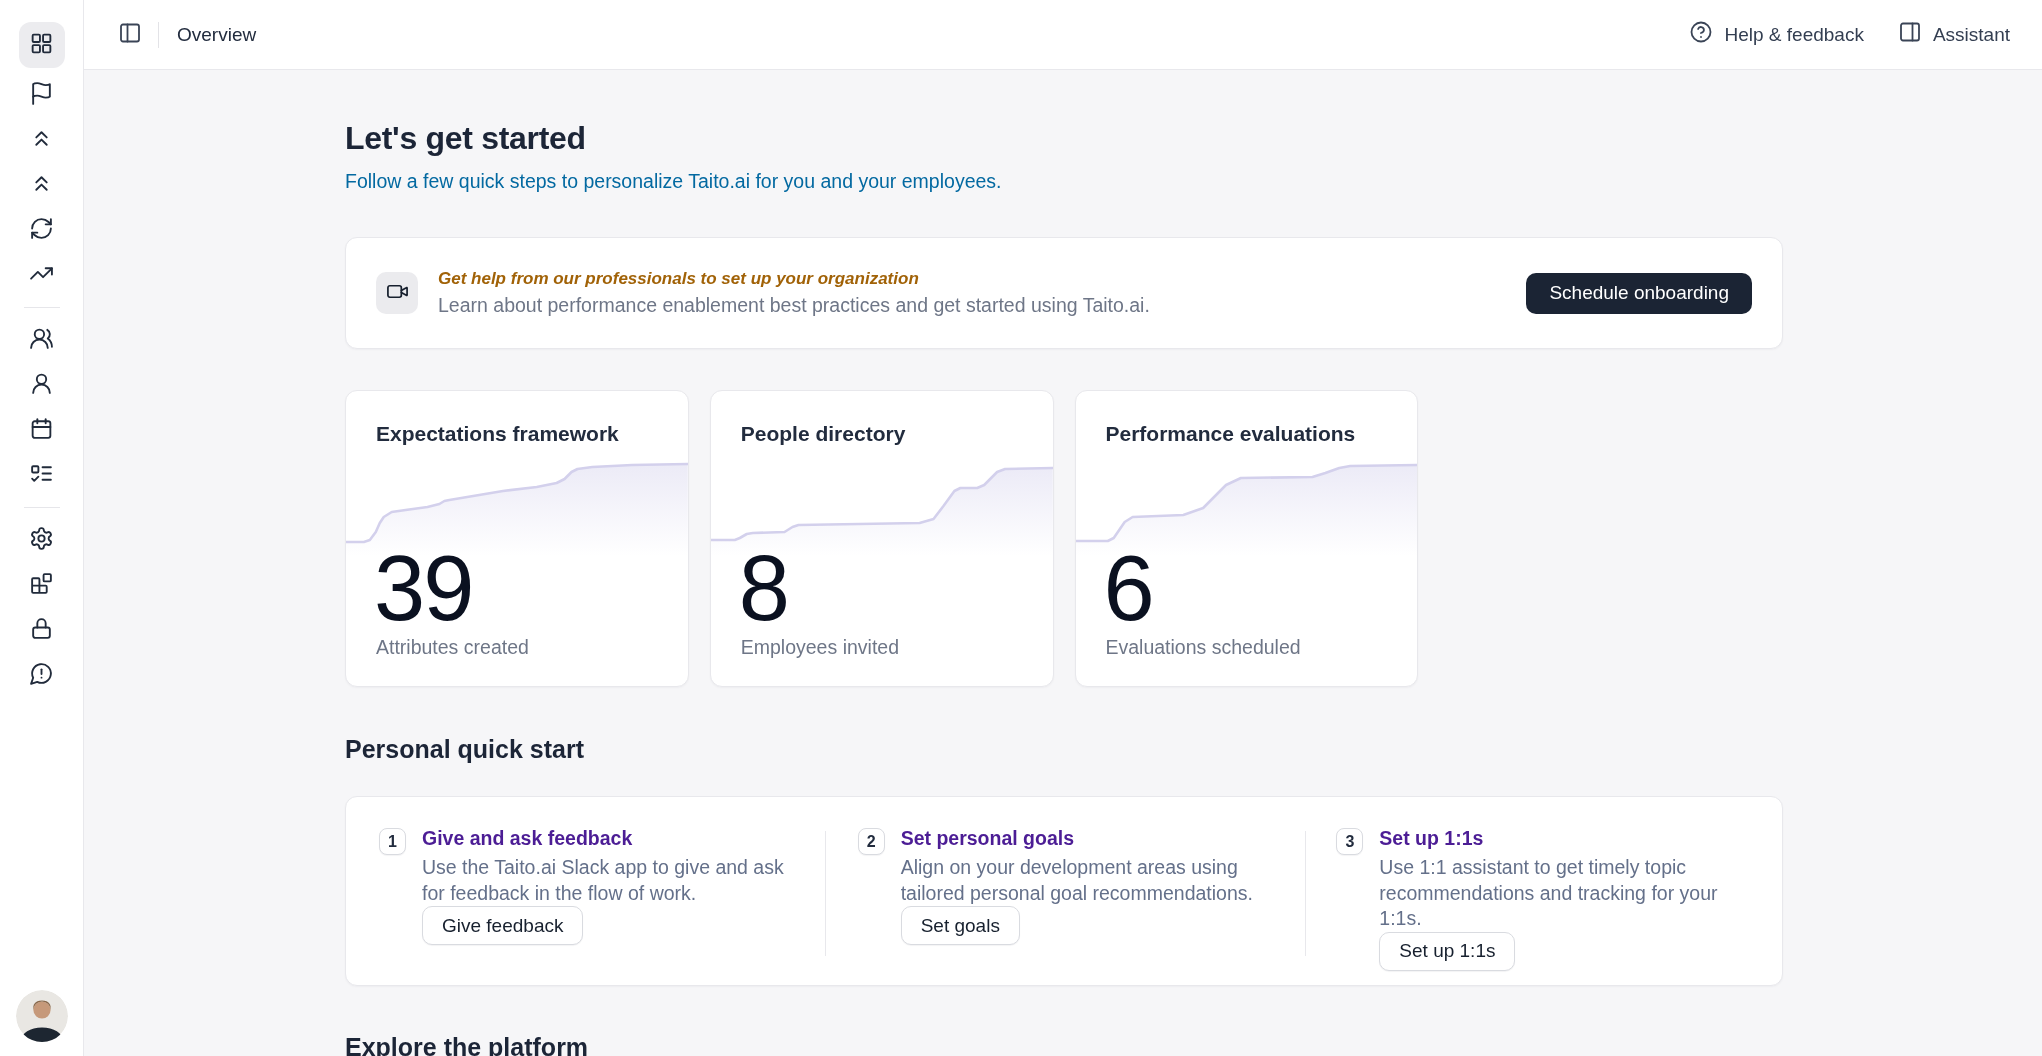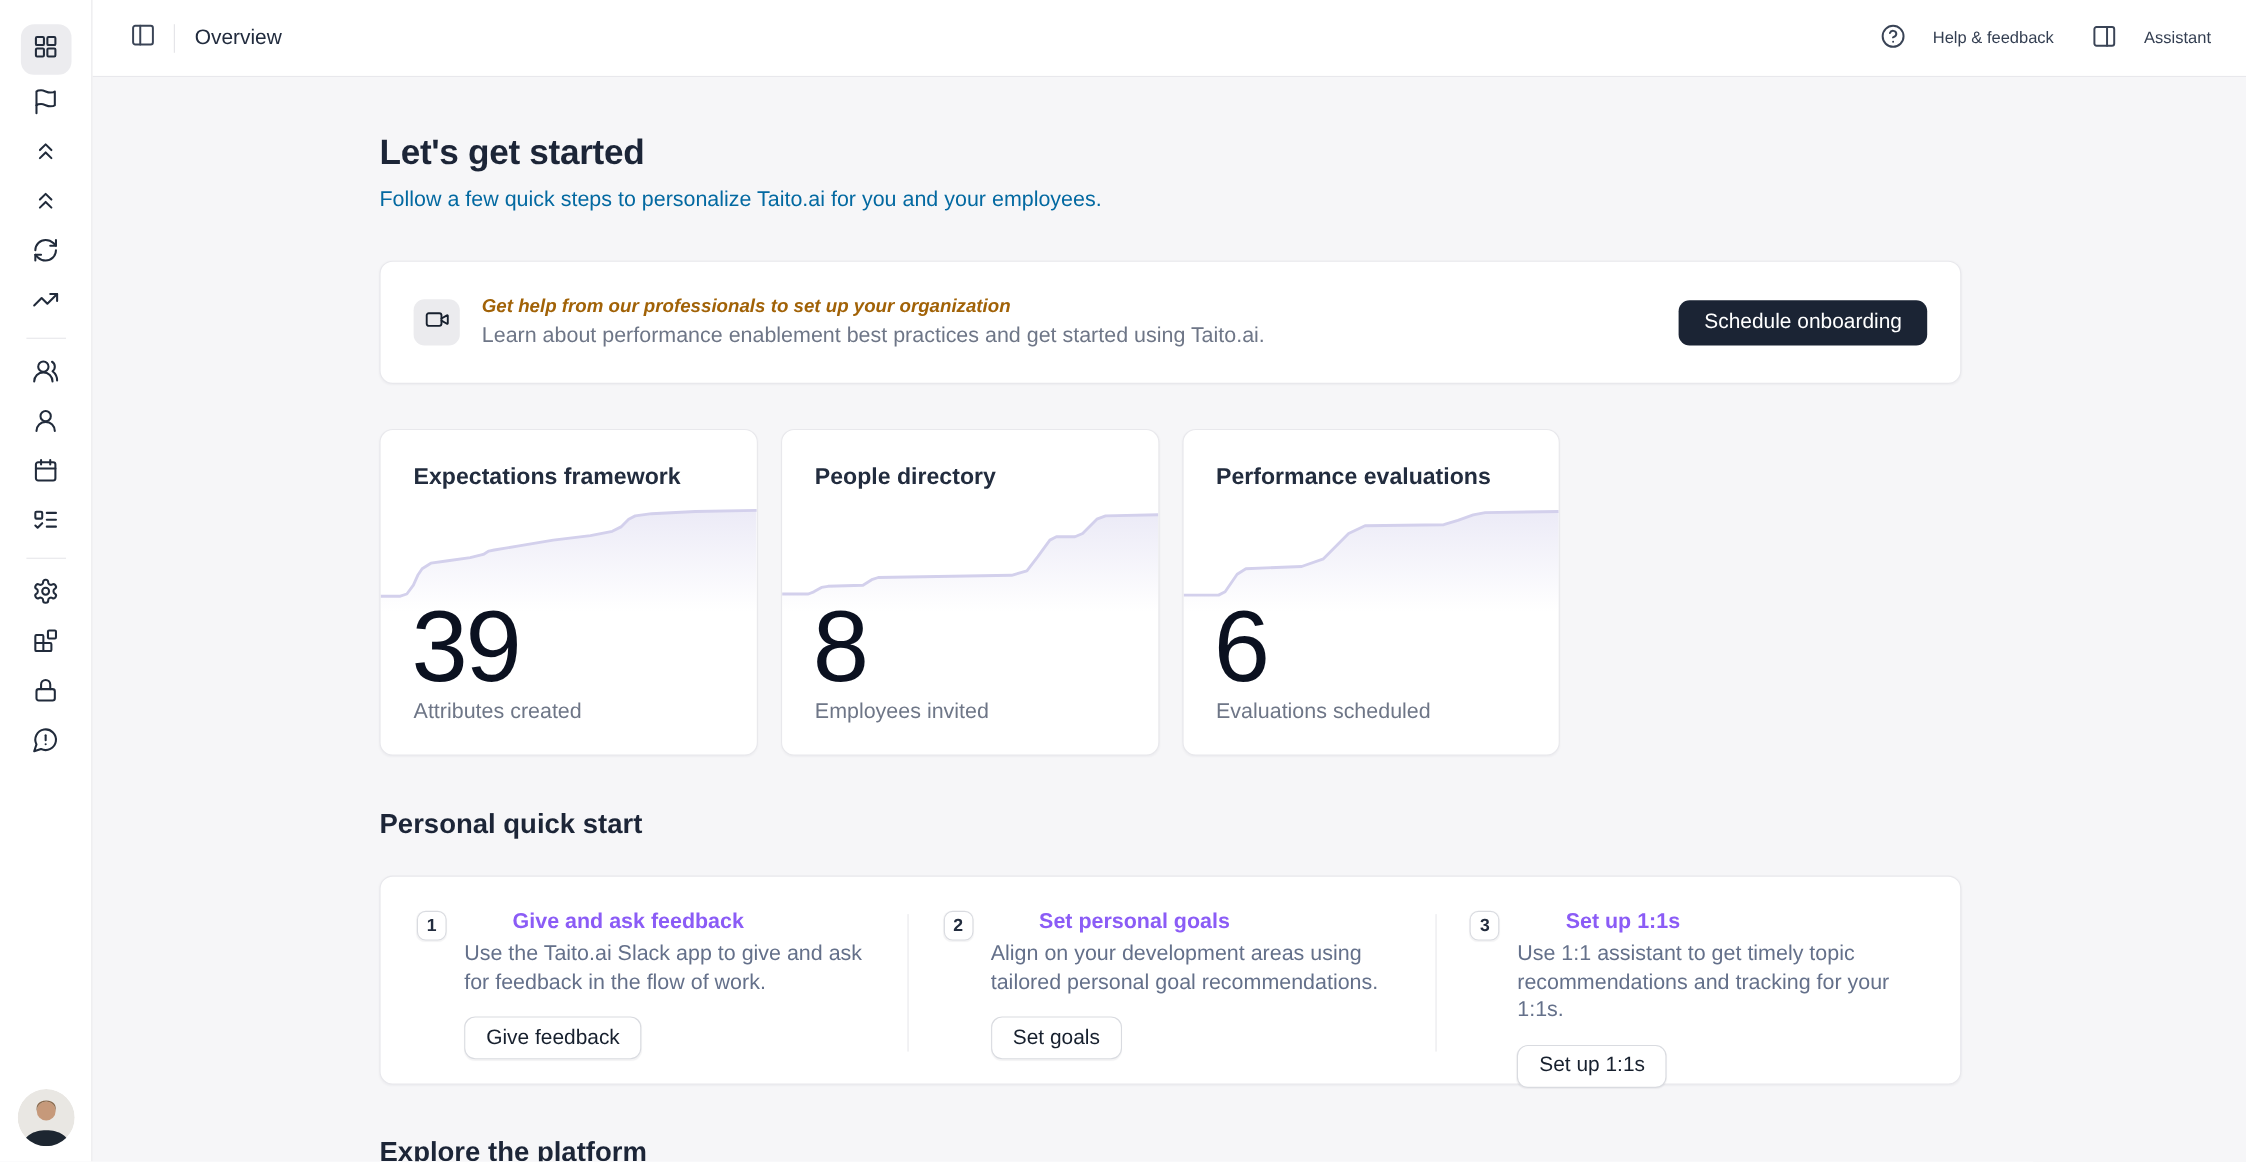--- a/index.html
+++ b/index.html
@@ -42,22 +42,22 @@
   }
   .tb-icon-btn {
     width:36px; height:36px; border-radius:8px;
     display:flex; align-items:center; justify-content:center; cursor:pointer;
   }
   .tb-icon-btn svg { width:24px; height:24px; stroke:#3a4456; fill:none; stroke-width:1.8; stroke-linecap:round; stroke-linejoin:round; }
   .tb-sep { width:1px; height:26px; background:#e3e3e7; margin:0 18px 0 10px; }
   .tb-title { font-size:19px; font-weight:400; color:#222c3e;text-align:center; }
   .tb-right { margin-left:auto; display:flex; align-items:center; gap:34px; }
   .tb-link {
-    display:flex; align-items:center; gap:24px; cursor:pointer;
-    font-size:15px; color:#333e51;
+    display:flex; align-items:center; gap:11px; cursor:pointer;
+    font-size:19px; color:#333e51;
   }
   .tb-link svg { width:24px; height:24px; stroke:#3a4456; fill:none; stroke-width:1.8; stroke-linecap:round; stroke-linejoin:round; }
 
   
   .main {
     position:absolute; left:84px; top:70px; right:0; bottom:0;
     background:#f6f6f8; overflow:hidden;
   }
   .content { width:1438px; margin-left:261px; }
 
@@ -105,24 +105,24 @@
     display:grid; grid-template-columns:1fr 1fr 1fr;
   }
   .qs-step { padding:30px 20px 0 33px; display:flex; align-items:flex-start; }
   .qs-num {
     width:27px; height:27px; border:1px solid #d9dbe0; border-radius:8px;
     background:#ffffff; box-shadow:0 1px 1px rgba(16,24,40,0.05);
     display:flex; align-items:center; justify-content:center;
     font-size:16px; font-weight:700; color:#222c3e; flex:0 0 auto; margin-top:1px;
   }
   .qs-body { margin-left:16px; }
-  .qs-title { font-size:19.5px; font-weight:700; color:#8b5cf6;margin-left:44px; }
+  .qs-title { font-size:19.5px; font-weight:700; color:#4c1d95; }
   .qs-desc { margin-top:5px; font-size:19.5px; line-height:25.5px; color:#64708a; max-width:368px; }
   .btn-outline {
-    margin-top:18px; background:#ffffff; color:#17202e;
+    background:#ffffff; color:#17202e;
     font-size:19px; font-weight:400; font-family:"Liberation Sans", sans-serif;
     border:1px solid #d9dbe0; border-radius:10px; padding:0 19px; height:39px;
     box-shadow:0 1px 1px rgba(16,24,40,0.05); cursor:pointer;
   }
   .qs-div { position:absolute; top:34px; bottom:29px; width:1px; background:#e8e8ec; }
   .qs-div.d1 { left:479px; }
   .qs-div.d2 { left:959px; }
 
   .explore-h { margin-top:47px; }
 </style>

